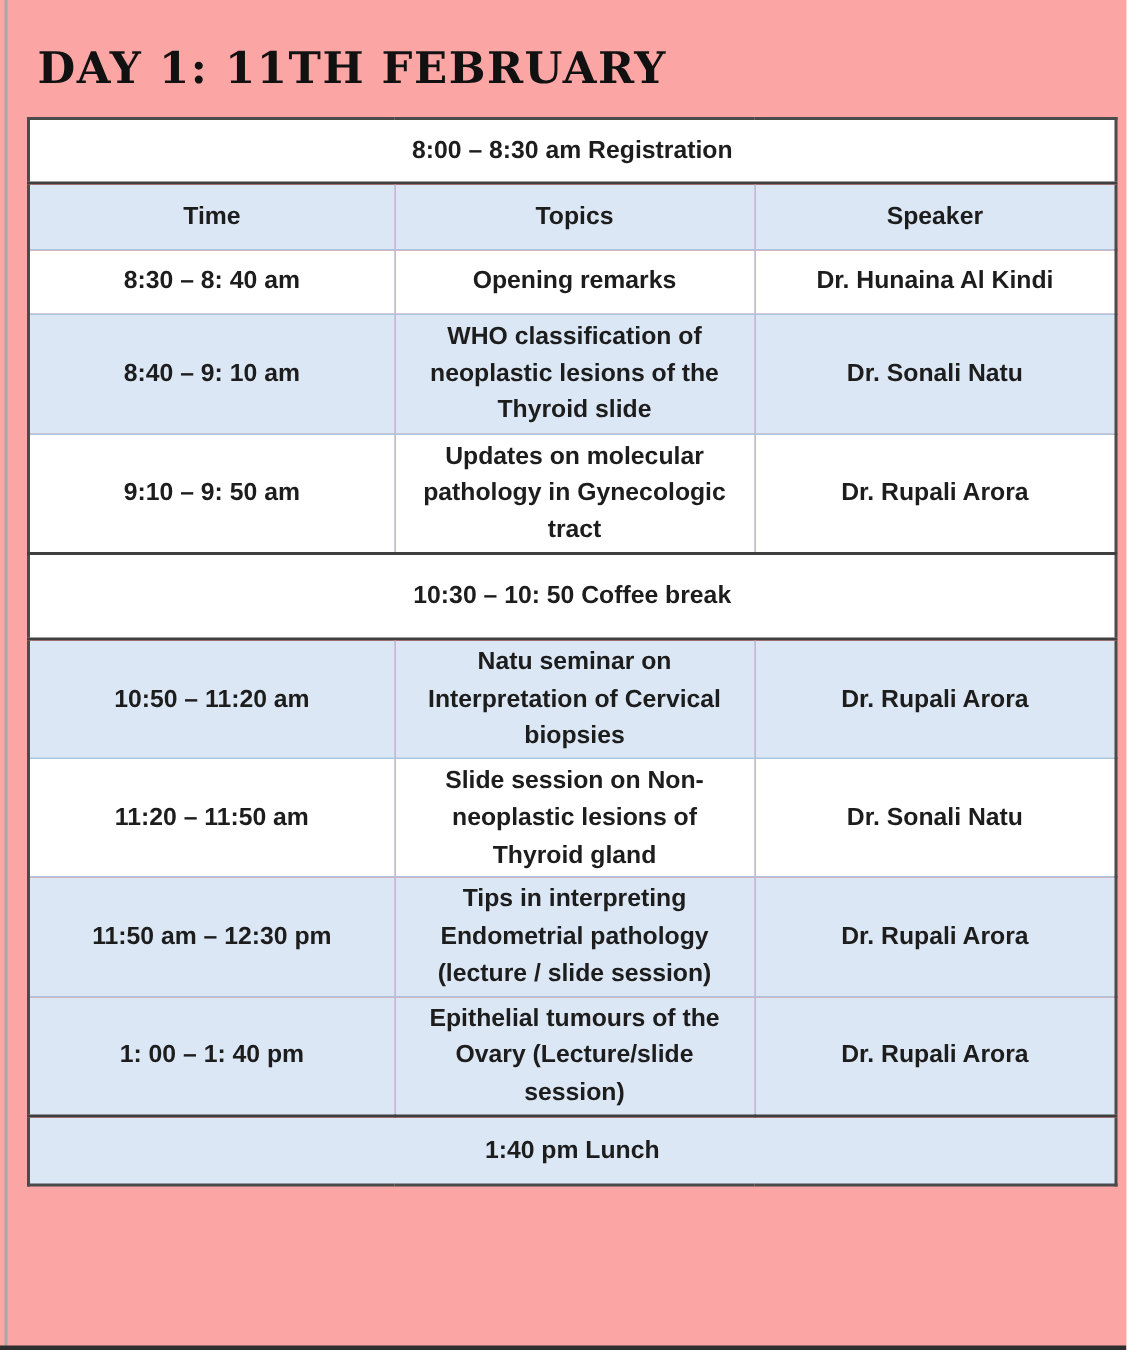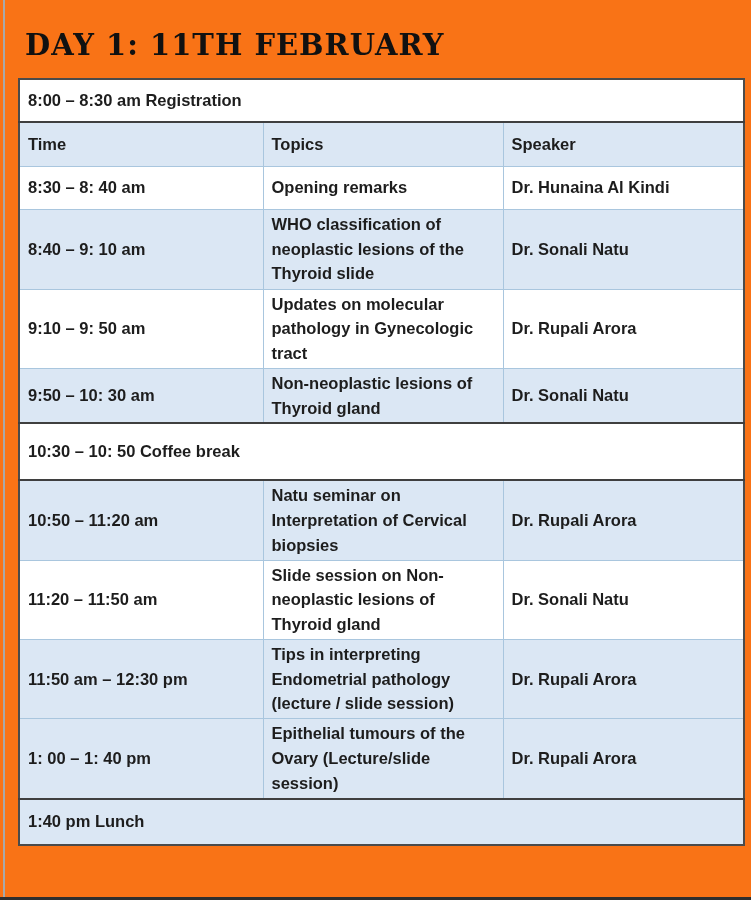--- a/index.html
+++ b/index.html
@@ -1,20 +1,20 @@
 <!DOCTYPE html>
 <html><head>
 <meta charset="utf-8">
 <style>
   html, body { margin: 0; padding: 0; background: #ffffff; }
   .page {
     position: relative;
     width: 751px;
     height: 900px;
-    background: #f97316;
+    background: #fca5a5;
     overflow: hidden;
     font-family: "Liberation Sans", sans-serif;
   }
   .edge-left {
     position: absolute;
     left: 3px; top: 0; bottom: 0;
     width: 2px;
     background: #a8a8a8;
   }
   .bottom-bar {
@@ -36,20 +36,21 @@
   table.schedule {
     position: absolute;
     left: 18px; top: 78px;
     width: 725px;
     table-layout: fixed;
     border-collapse: collapse;
     border: 2px solid #4b4b4b;
   }
   table.schedule td {
     border: 1px solid #a9c6de;
+    text-align: center;
     vertical-align: middle;
     font-weight: 700;
     font-size: 16.5px;
     line-height: 1.5;
     color: #1d1d1d;
     padding: 2px 8px;
     overflow: hidden;
   }
   tr.sep-dark td { border-top: 2px solid #3f3f3f; }
   .bg-white td { background: #ffffff; }
@@ -96,25 +97,20 @@
       <tr class="bg-blue h80">
         <td>8:40 – 9: 10 am</td>
         <td>WHO classification of neoplastic lesions of the Thyroid slide</td>
         <td>Dr. Sonali Natu</td>
       </tr>
       <tr class="bg-white h70">
         <td>9:10 – 9: 50 am</td>
         <td>Updates on molecular pathology in Gynecologic tract</td>
         <td>Dr. Rupali Arora</td>
       </tr>
-      <tr class="bg-blue h52">
-        <td>9:50 – 10: 30 am</td>
-        <td>Non-neoplastic lesions of Thyroid gland</td>
-        <td>Dr. Sonali Natu</td>
-      </tr>
 
       <tr class="bg-white h47 sep-dark">
         <td colspan="3">10:30 – 10: 50 Coffee break</td>
       </tr>
 
       <tr class="bg-blue h75 sep-dark">
         <td>10:50 – 11:20 am</td>
         <td>Natu seminar on Interpretation of Cervical biopsies</td>
         <td>Dr. Rupali Arora</td>
       </tr>

